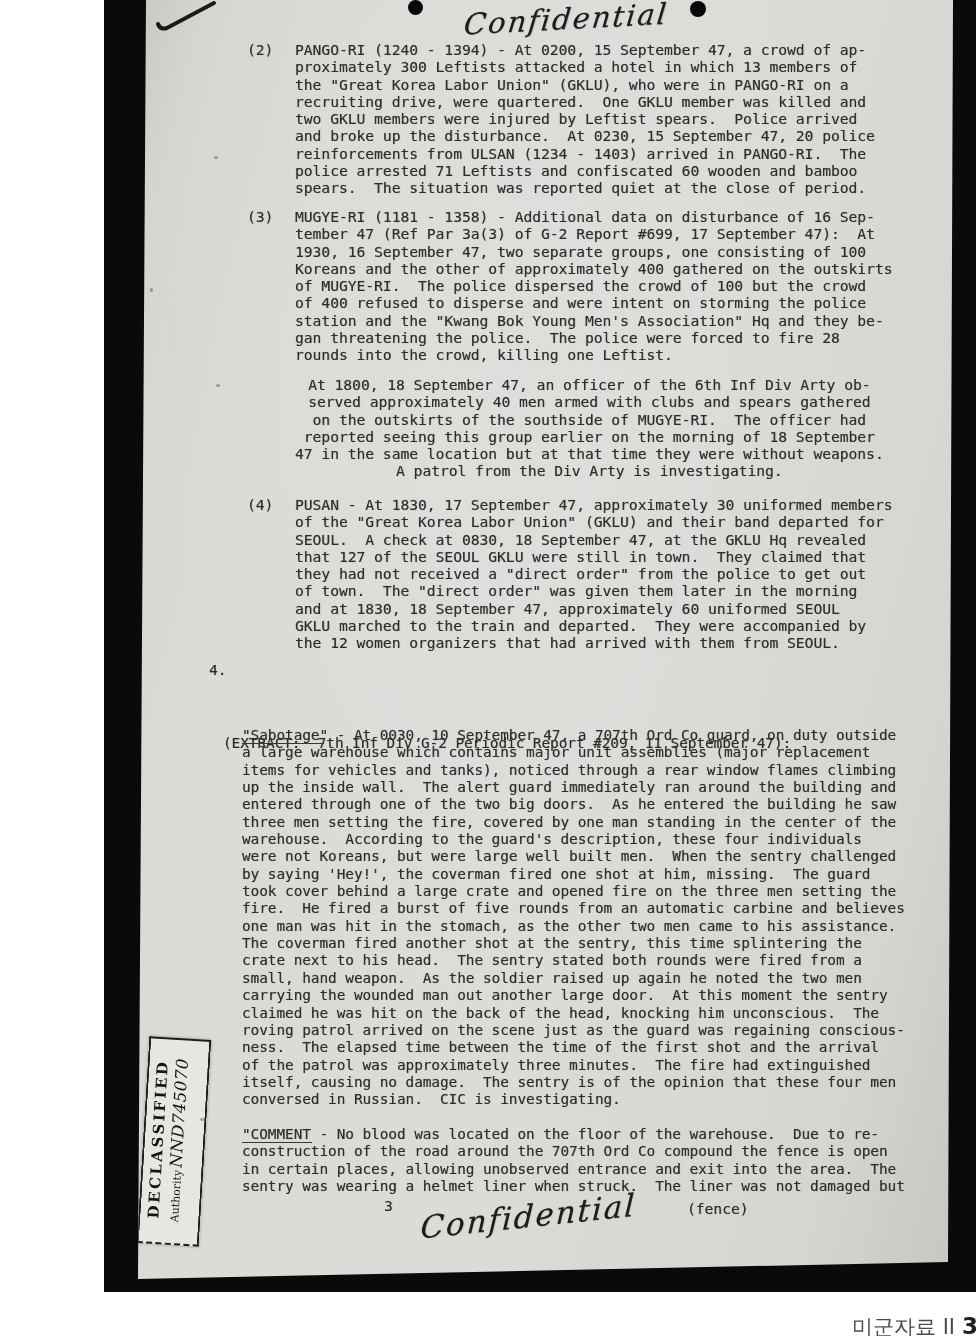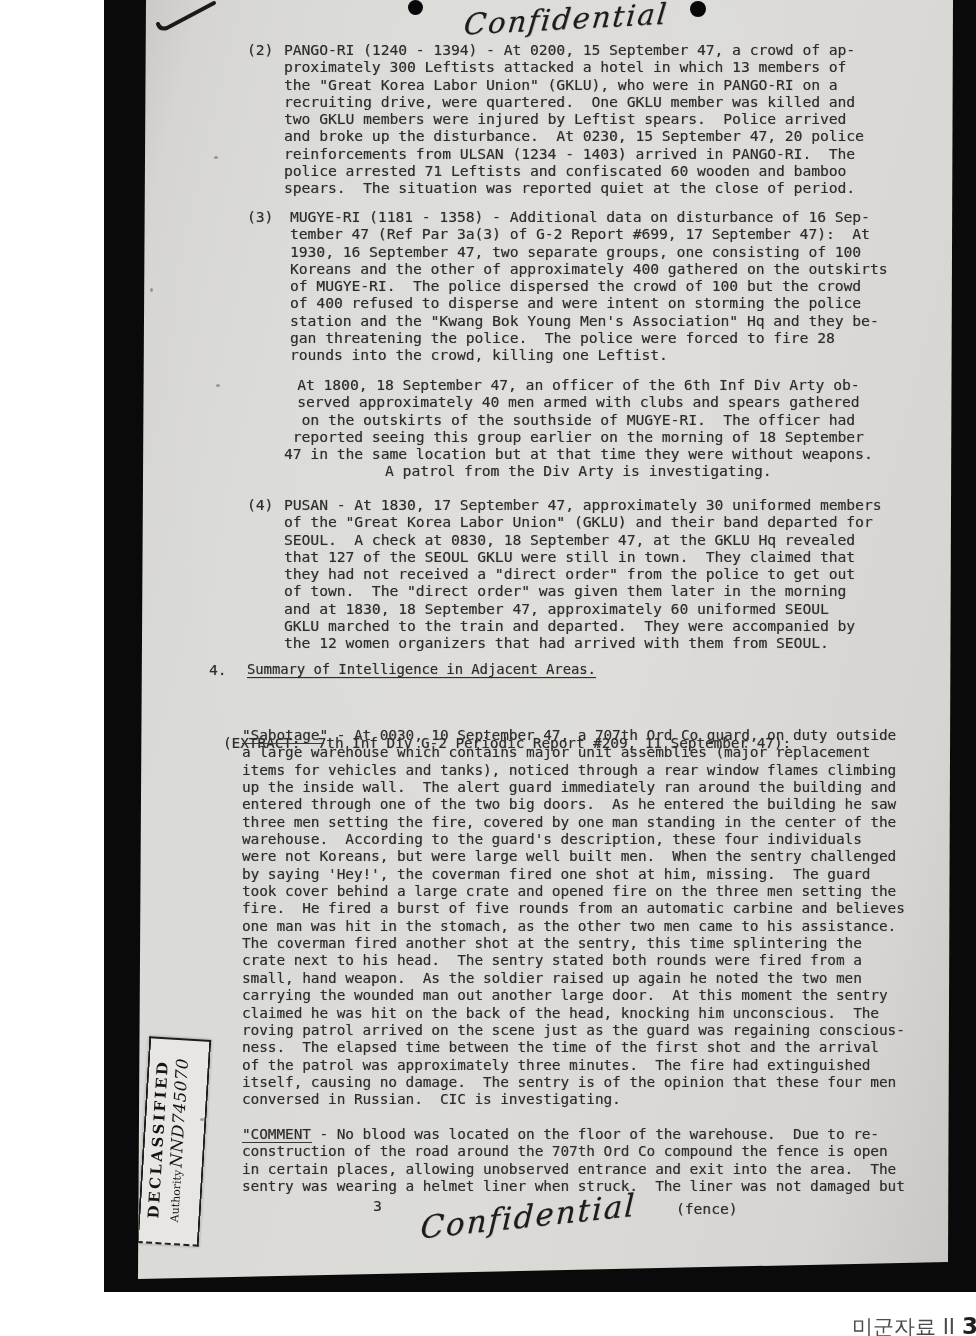--- a/index.html
+++ b/index.html
@@ -16,21 +16,21 @@
     background:
       radial-gradient(ellipse at 45% 30%, rgba(255,255,255,0.10), rgba(0,0,0,0) 60%),
       linear-gradient(104deg,#c9c8c5 0%,#d6d5d2 6%,#dadad6 20%,#dcdbd8 55%,#d6d5d2 86%,#c7c6c3 100%);
     clip-path:polygon(8px 0,815px 0,810px 1262px,0 1279px);
   }
   .typed{
     position:absolute;white-space:pre;color:#2f2d2b;
     font-family:"DejaVu Sans Mono",monospace;
     text-shadow:0.3px 0.3px 0.7px rgba(62,60,56,0.55);
   }
-  .body-lines{font-size:14.6px;line-height:17.25px;}
+  .body-lines{font-size:14.6px;line-height:17.25px;margin-left:11px;}
   .sect-lines{font-size:14.3px;line-height:17.35px;}
   .item-num{font-size:14.6px;}
   .heading{font-size:13.8px;text-decoration:underline;text-underline-offset:3px;}
   .script{
     position:absolute;color:#1e1c1a;font-family:"DejaVu Serif",serif;
     font-style:italic;letter-spacing:2px;
     text-shadow:0.4px 0.4px 0.8px rgba(30,28,26,0.5);
   }
   .script-top{left:326px;top:2px;font-size:29px;transform:rotate(-3deg) skewX(-9deg);}
   .script-bottom{left:282px;top:1198px;font-size:31px;transform:rotate(-6deg) skewX(-9deg);}
@@ -89,21 +89,21 @@
 proximately 300 Leftists attacked a hotel in which 13 members of
 the "Great Korea Labor Union" (GKLU), who were in PANGO-RI on a
 recruiting drive, were quartered.  One GKLU member was killed and
 two GKLU members were injured by Leftist spears.  Police arrived
 and broke up the disturbance.  At 0230, 15 September 47, 20 police
 reinforcements from ULSAN (1234 - 1403) arrived in PANGO-RI.  The
 police arrested 71 Leftists and confiscated 60 wooden and bamboo
 spears.  The situation was reported quiet at the close of period.</div>
 
     <div class="typed item-num" style="left:109px;top:208px;">(3)</div>
-    <div class="typed body-lines" style="left:152px;top:208px;">MUGYE-RI (1181 - 1358) - Additional data on disturbance of 16 Sep-
+    <div class="typed body-lines" style="left:146px;top:208px;">MUGYE-RI (1181 - 1358) - Additional data on disturbance of 16 Sep-
 tember 47 (Ref Par 3a(3) of G-2 Report #699, 17 September 47):  At
 1930, 16 September 47, two separate groups, one consisting of 100
 Koreans and the other of approximately 400 gathered on the outskirts
 of MUGYE-RI.  The police dispersed the crowd of 100 but the crowd
 of 400 refused to disperse and were intent on storming the police
 station and the "Kwang Bok Young Men's Association" Hq and they be-
 gan threatening the police.  The police were forced to fire 28
 rounds into the crowd, killing one Leftist.</div>
 
     <div class="typed body-lines" style="left:146px;top:376px;text-align:center;">At 1800, 18 September 47, an officer of the 6th Inf Div Arty ob-
@@ -118,21 +118,20 @@
 of the "Great Korea Labor Union" (GKLU) and their band departed for
 SEOUL.  A check at 0830, 18 September 47, at the GKLU Hq revealed
 that 127 of the SEOUL GKLU were still in town.  They claimed that
 they had not received a "direct order" from the police to get out
 of town.  The "direct order" was given them later in the morning
 and at 1830, 18 September 47, approximately 60 uniformed SEOUL
 GKLU marched to the train and departed.  They were accompanied by
 the 12 women organizers that had arrived with them from SEOUL.</div>
 
     <div class="typed item-num" style="left:71px;top:661px;">4.</div>
-    <div class="typed heading" style="left:109px;top:661px;">Summary of Intelligence in Adjacent Areas.</div>
 
     <div class="typed sect-lines" style="left:85px;top:697px;margin-top:38px;">(EXTRACT:  7th Inf Div G-2 Periodic Report #209, 11 September 47):</div>
 
     <div class="typed sect-lines" style="left:104px;top:727px;">"Sabotage" - At 0030, 10 September 47, a 707th Ord Co guard, on duty outside
 a large warehouse which contains major unit assemblies (major replacement
 items for vehicles and tanks), noticed through a rear window flames climbing
 up the inside wall.  The alert guard immediately ran around the building and
 entered through one of the two big doors.  As he entered the building he saw
 three men setting the fire, covered by one man standing in the center of the
 warehouse.  According to the guard's description, these four individuals

